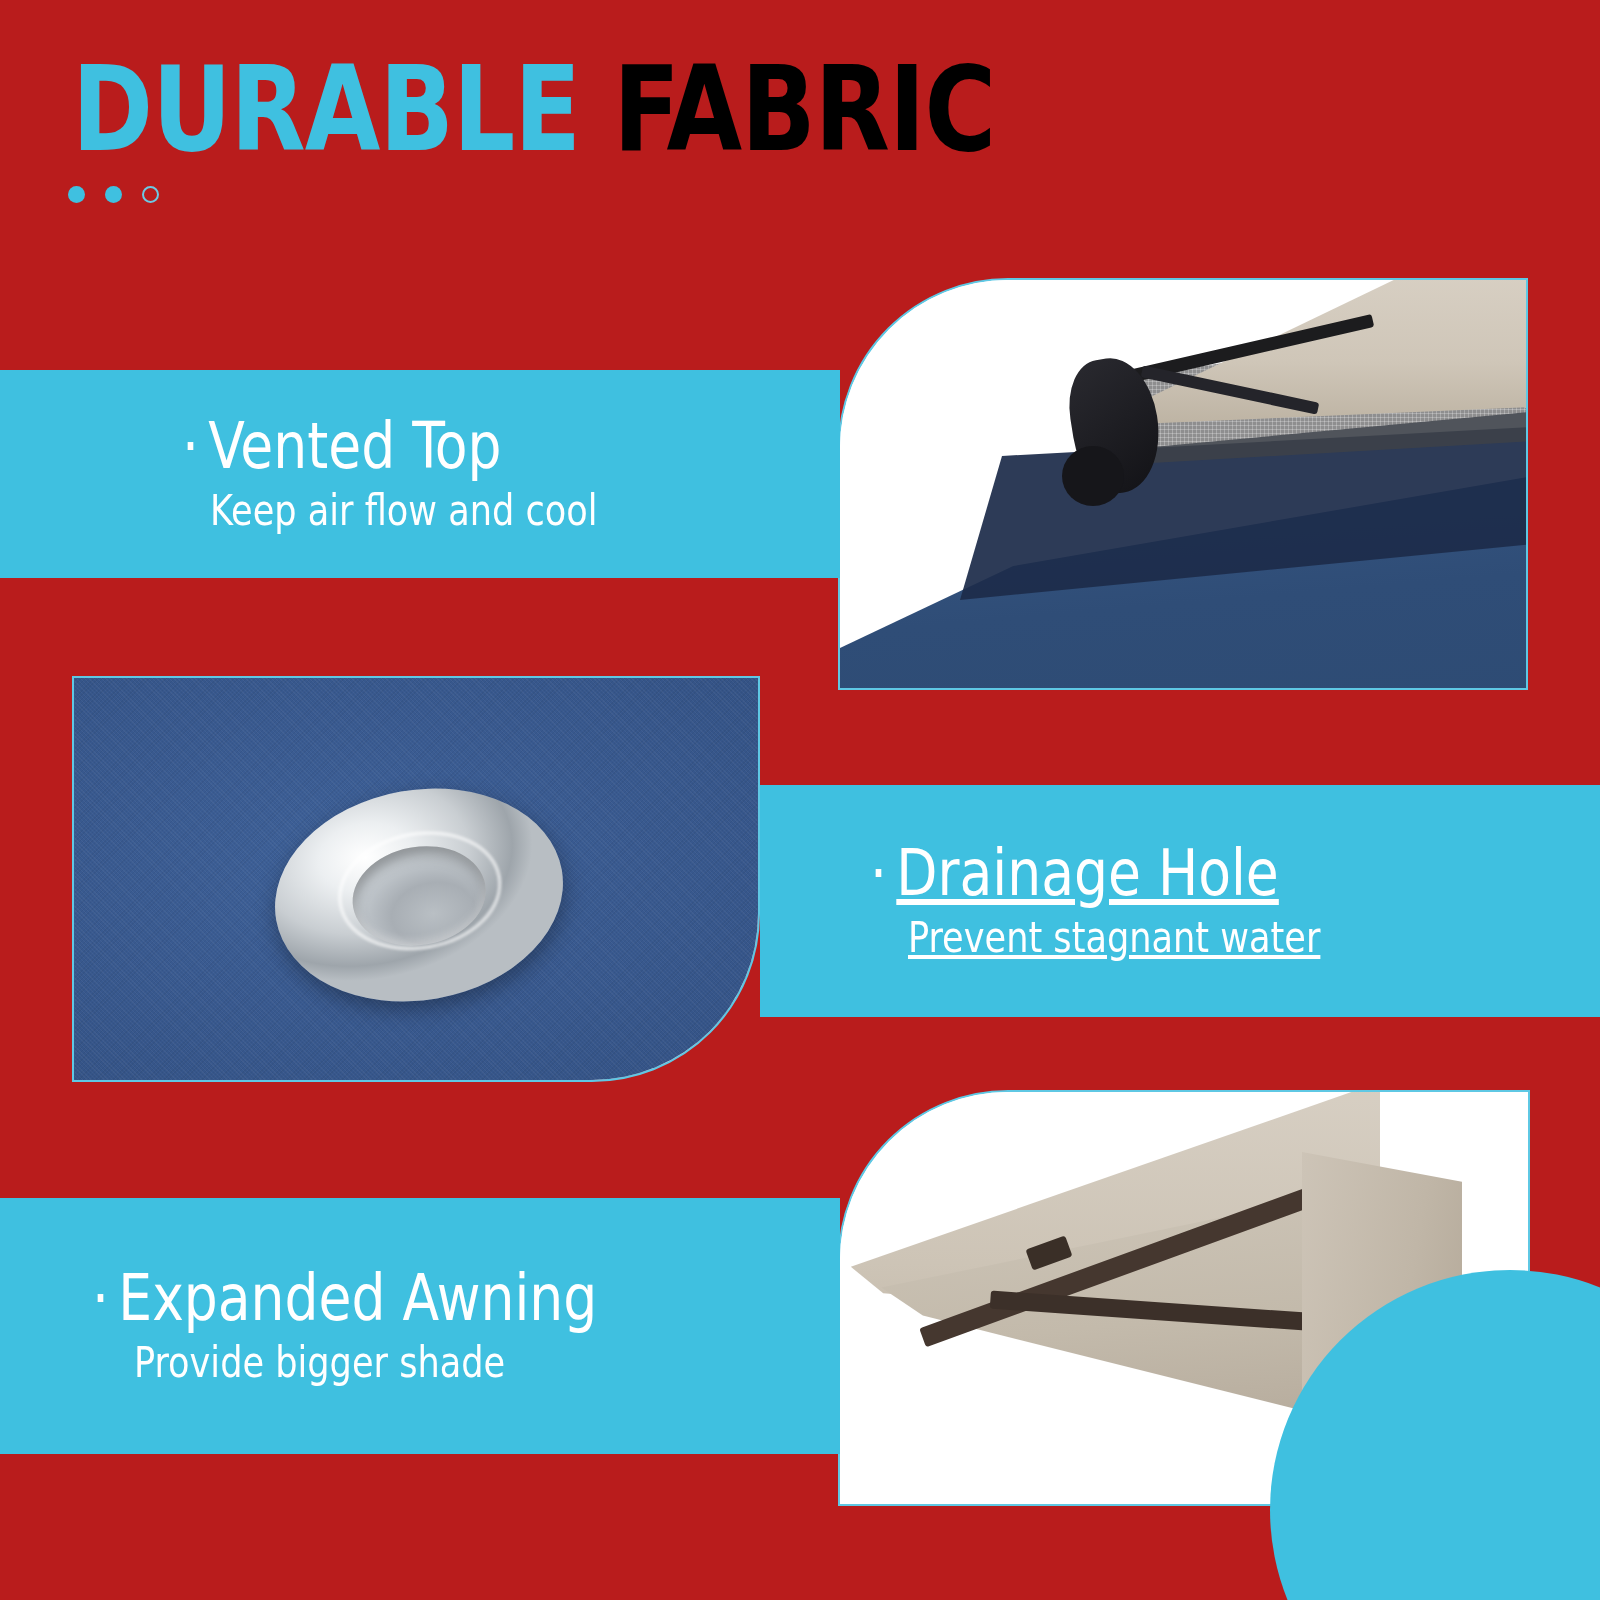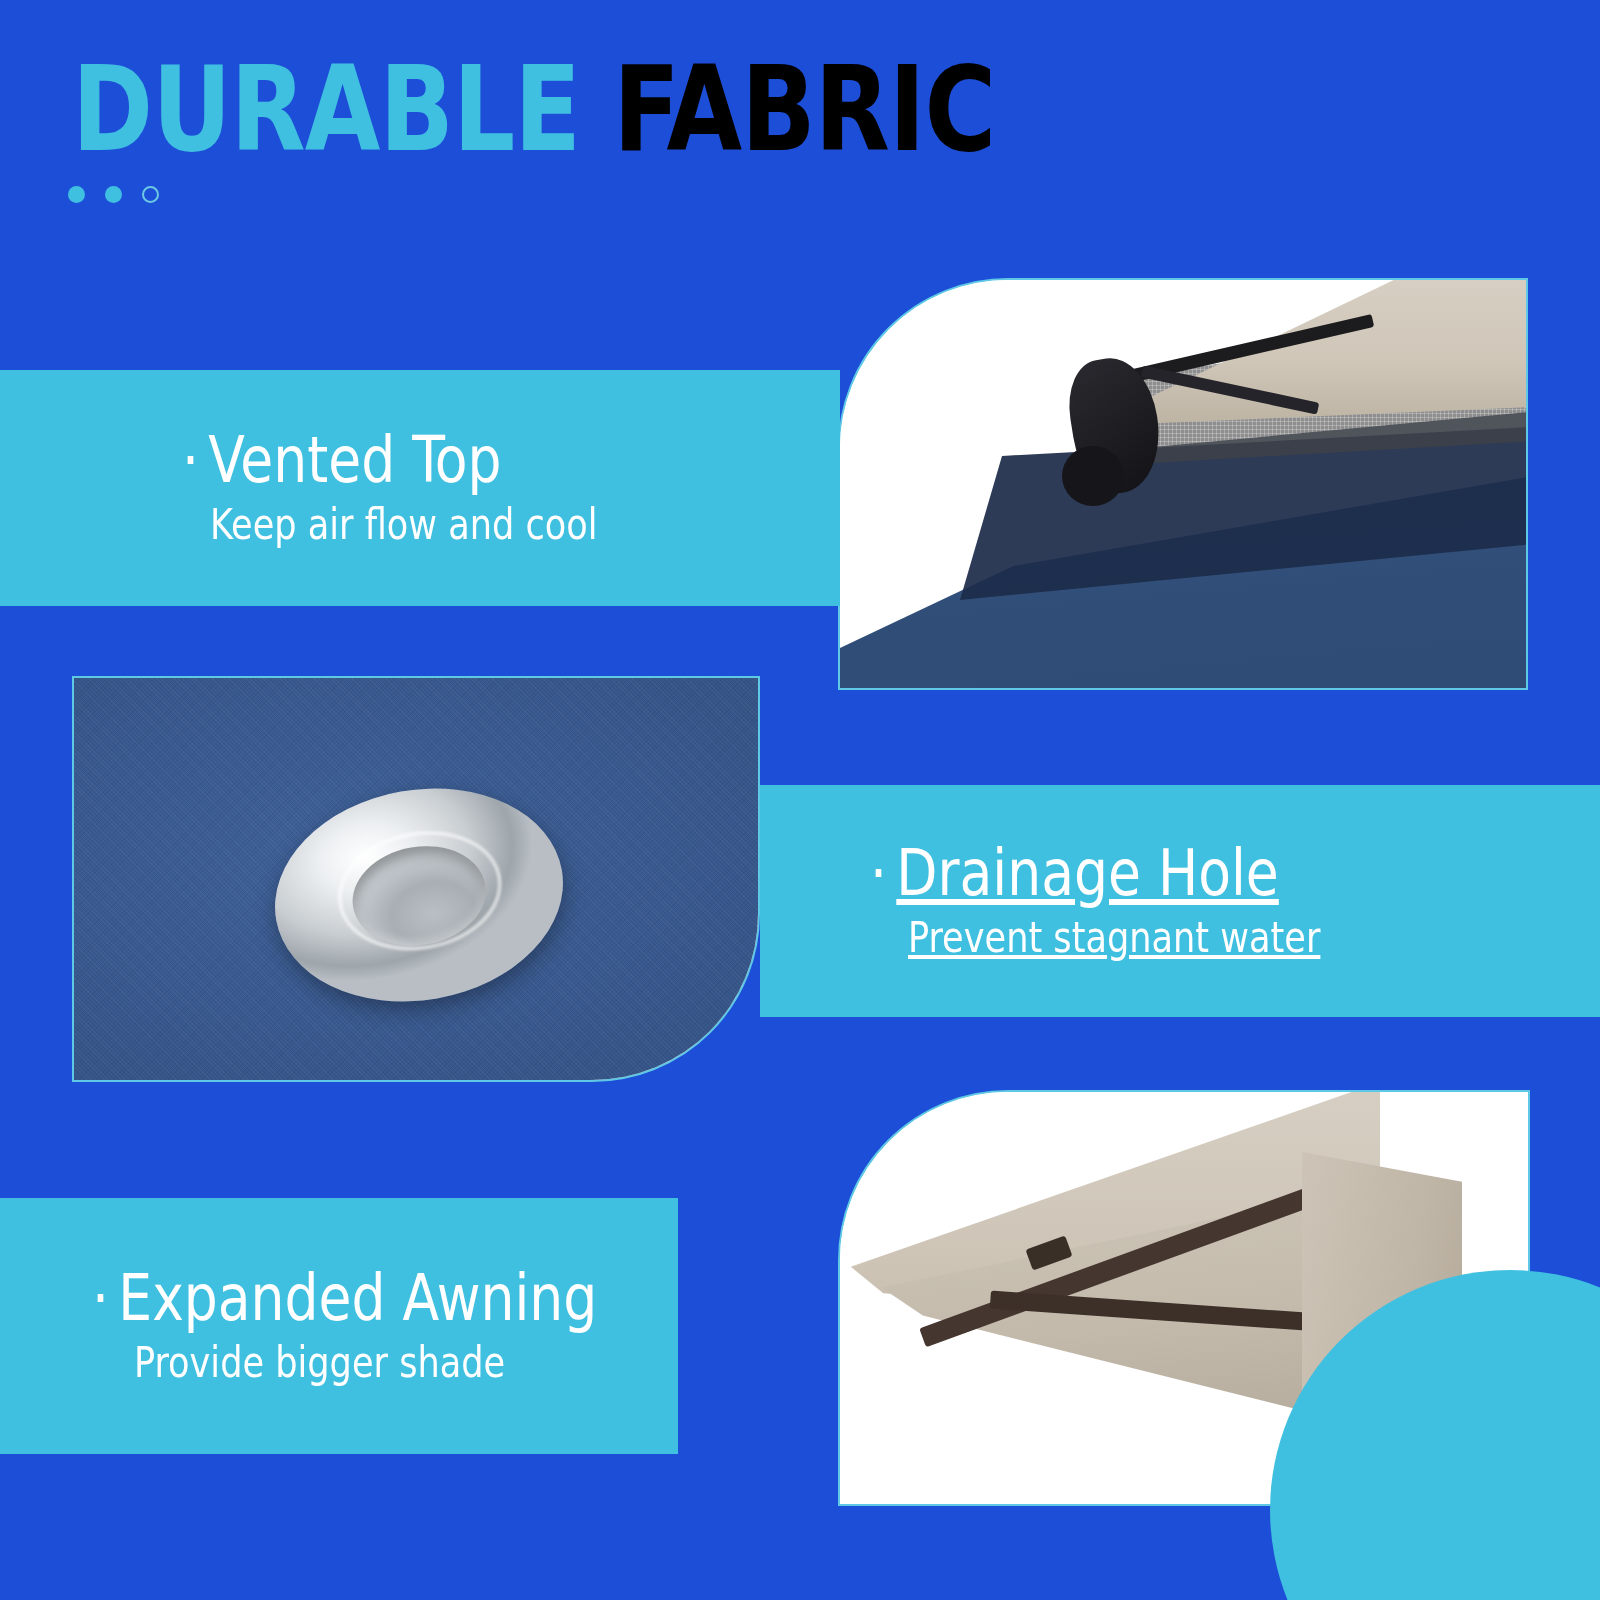--- a/index.html
+++ b/index.html
@@ -5,21 +5,21 @@
   * { margin:0; padding:0; box-sizing:border-box; }
   html, body { width:1600px; height:1600px; }
   body {
     background:#ffffff;
     font-family:"Liberation Sans", sans-serif;
     overflow:hidden;
     position:relative;
   }
 
   
-  .page { position:relative; width:1600px; height:1600px; overflow:hidden; background:#1d4ed8;padding-left:33px; }
+  .page { position:relative; width:1600px; height:1600px; overflow:hidden; background:#b91c1c;padding-left:33px; }
 
   
   .headline {
     position:absolute; left:72px; top:48px;
     white-space:nowrap;
     font-size:118px;
     font-weight:bold;
     letter-spacing:-1px;
     line-height:1.05;
     font-family:"Liberation Sans Narrow","DejaVu Sans Condensed","Liberation Sans", sans-serif;
@@ -56,31 +56,31 @@
     font-weight:400;
     line-height:1.15;
     white-space:nowrap;
     margin-top:8px;
     font-family:"Liberation Sans Narrow","DejaVu Sans Condensed","Liberation Sans", sans-serif;
     transform:scaleX(.93);
   }
   .bullet { display:inline-block; margin-right:10px; }
 
   
-  .band-1 { left:0; top:370px; width:840px; height:236px; padding-left:182px; align-items:flex-start; }
+  .band-1 { left:0; top:370px; width:840px; height:208px; padding-left:182px; align-items:flex-start; }
   .band-1 .band-title { transform-origin:left center; }
   .band-1 .band-sub   { transform-origin:left center; margin-left:28px; }
 
   
   .band-2 { left:760px; top:785px; width:840px; height:232px; padding-left:110px; align-items:flex-start;text-decoration:underline; }
   .band-2 .band-title { transform-origin:left center; }
   .band-2 .band-sub   { transform-origin:left center; margin-left:38px; }
 
   
-  .band-3 { left:0; top:1198px; width:678px; height:256px; padding-left:92px; align-items:flex-start; }
+  .band-3 { left:0; top:1198px; width:840px; height:256px; padding-left:92px; align-items:flex-start; }
   .band-3 .band-title { transform-origin:left center; }
   .band-3 .band-sub   { transform-origin:left center; margin-left:42px; }
 
   
   .photo {
     position:absolute;
     overflow:hidden;
     background:#ffffff;
     border:2px solid #5FC8E4;
   }

